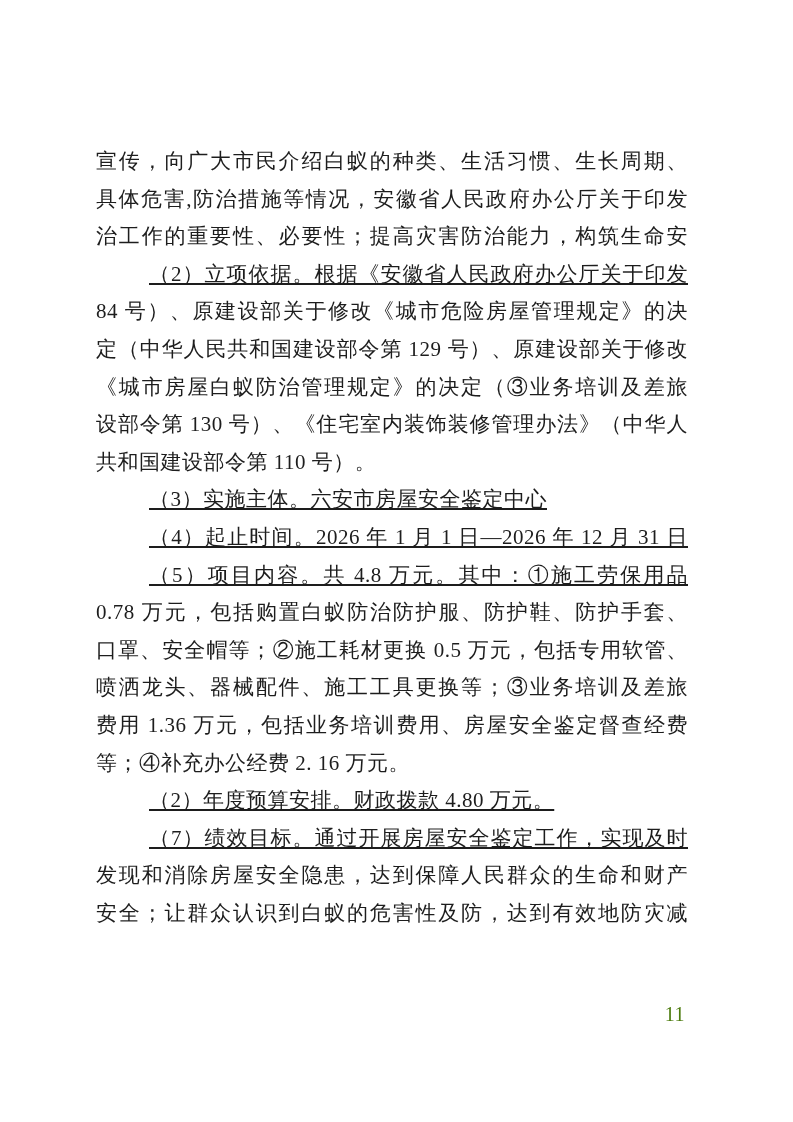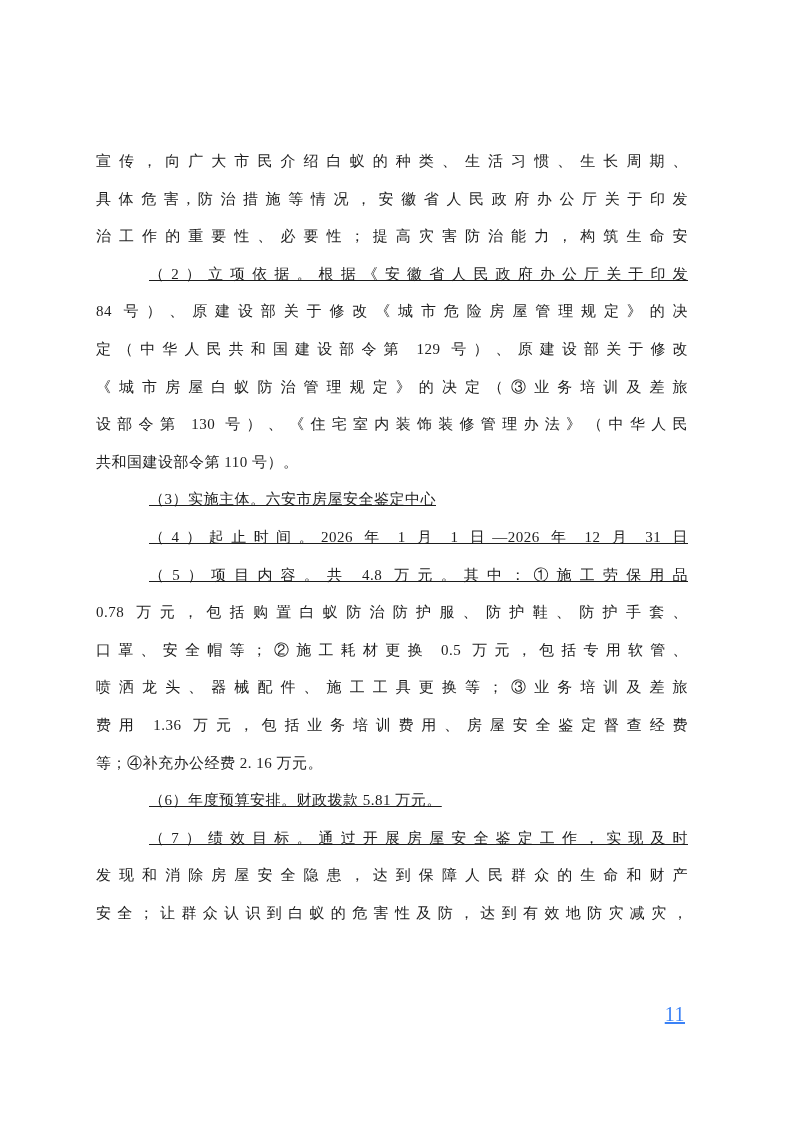--- a/index.html
+++ b/index.html
@@ -16,21 +16,21 @@
     color: #1d1d1d;
     overflow: hidden;
   }
   .content {
     position: absolute;
     left: 96px;
     top: 143px;
     width: 592px;
   }
   .ln {
-    font-size: 15px;
+    font-size: 21px;
     line-height: 37.6px;
     height: 37.6px;
     overflow: hidden;
     letter-spacing: 0.5px;
     text-align: left;
   }
   
   .ln.j {
     text-align: justify;
     text-align-last: justify;
@@ -43,22 +43,21 @@
   }
   .pageno {
     position: absolute;
     top: 1001px;
     left: 96px;
     width: 589px;
     text-align: right;
     font-size: 20px;
     line-height: 26px;
     letter-spacing: 0.5px;
-    color: #3b82f6;
-    text-decoration: underline;
+    color: #4d7c0f;
   }
 </style>
 </head>
 <body>
 
 <div class="page">
   <div class="content">
     <div class="ln j">宣传，向广大市民介绍白蚁的种类、生活习惯、生长周期、</div>
     <div class="ln j">具体危害,防治措施等情况，安徽省人民政府办公厅关于印发</div>
     <div class="ln j">治工作的重要性、必要性；提高灾害防治能力，构筑生命安</div>
@@ -69,19 +68,19 @@
     <div class="ln j">设部令第 130 号）、《住宅室内装饰装修管理办法》（中华人民</div>
     <div class="ln">共和国建设部令第 110 号）。</div>
     <div class="ln ind">（3）实施主体。六安市房屋安全鉴定中心</div>
     <div class="ln j ind">（4）起止时间。2026 年 1 月 1 日—2026 年 12 月 31 日</div>
     <div class="ln j ind">（5）项目内容。共 4.8 万元。其中：①施工劳保用品</div>
     <div class="ln j">0.78 万元，包括购置白蚁防治防护服、防护鞋、防护手套、</div>
     <div class="ln j">口罩、安全帽等；②施工耗材更换 0.5 万元，包括专用软管、</div>
     <div class="ln j">喷洒龙头、器械配件、施工工具更换等；③业务培训及差旅</div>
     <div class="ln j">费用 1.36 万元，包括业务培训费用、房屋安全鉴定督查经费</div>
     <div class="ln">等；④补充办公经费 2. 16 万元。</div>
-    <div class="ln ind">（6）年度预算安排。财政拨款 5.81 万元。</div>
+    <div class="ln ind">（2）年度预算安排。财政拨款 4.80 万元。</div>
     <div class="ln j ind">（7）绩效目标。通过开展房屋安全鉴定工作，实现及时</div>
     <div class="ln j">发现和消除房屋安全隐患，达到保障人民群众的生命和财产</div>
     <div class="ln j">安全；让群众认识到白蚁的危害性及防，达到有效地防灾减灾，</div>
   </div>
   <div class="pageno">11</div>
 </div>
 
 </body></html>

